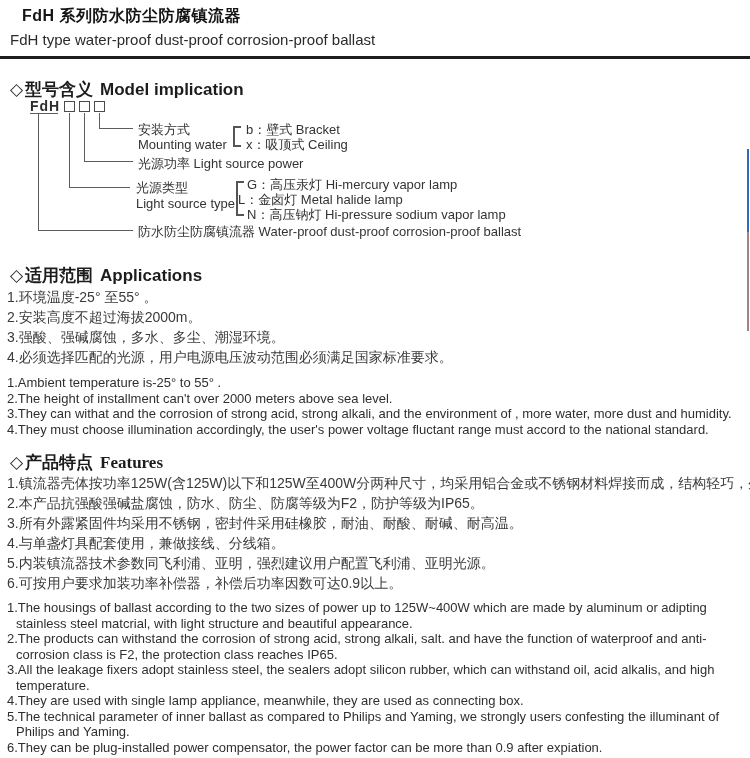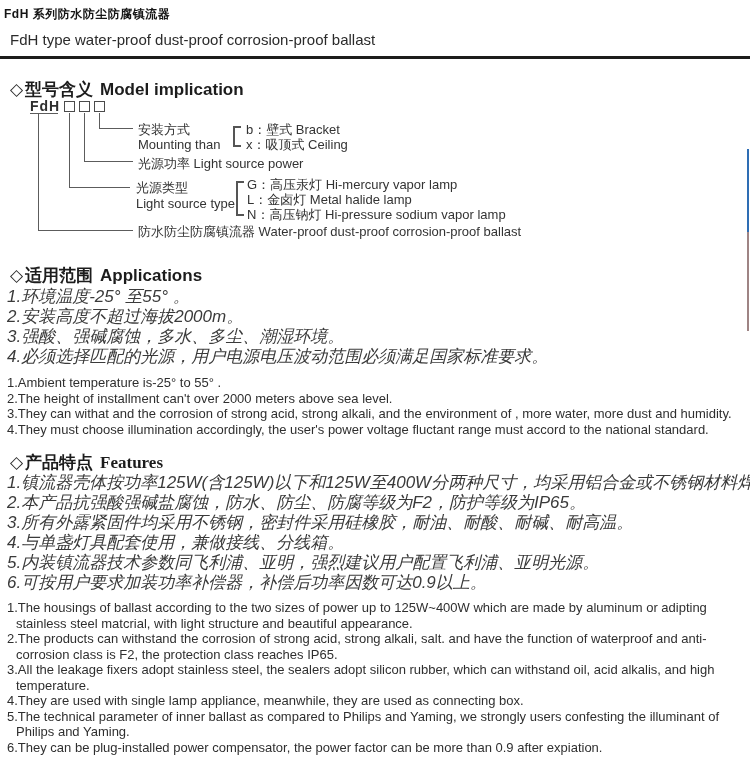--- a/index.html
+++ b/index.html
@@ -6,22 +6,22 @@
   .page{
     position:relative;
     width:750px;height:758px;
     background:#ffffff;
     overflow:hidden;
     font-family:"Liberation Sans","DejaVu Sans",sans-serif;
     color:#333;
   }
   .abs{position:absolute;}
   .title-zh{
-    left:4px;top:6px;
-    font-size:12px;font-weight:bold;color:#151515;
+    left:22px;top:6px;
+    font-size:16px;font-weight:bold;color:#151515;
     letter-spacing:0.5px;white-space:nowrap;
   }
   .title-en{
     left:10px;top:31px;
     font-size:15px;color:#2b2b2b;white-space:nowrap;
   }
   .title-rule{
     left:0;top:56px;width:750px;height:3px;
   }
   .section-heading{
@@ -41,21 +41,21 @@
   .dline{background:#5c5c5c;}
   .dlabel{
     font-size:13px;color:#333;white-space:nowrap;
   }
   .bracket{
     width:6px;background:transparent;
     border-left:2px solid #555;border-top:2px solid #555;border-bottom:2px solid #555;
   }
   
   .list{left:7px;width:740px;}
-  .zh-list .li{font-size:17px;line-height:20px;color:#3a3a3a;white-space:nowrap;font-style:italic;}
+  .zh-list .li{font-size:14px;line-height:20px;color:#3a3a3a;white-space:nowrap;}
   .en-list .li{font-size:13px;line-height:15.5px;color:#2f2f2f;padding-left:9px;text-indent:-9px;}
   
   .edge{width:2px;left:747px;}
 </style>
 </head>
 <body>
 
 <div class="page">
 
   <div class="abs title-zh">FdH 系列防水防尘防腐镇流器</div>
@@ -78,32 +78,32 @@
     <div class="abs dline" style="left:69px;top:18px;width:1px;height:75px;"></div>
     <div class="abs dline" style="left:84px;top:18px;width:1px;height:49px;"></div>
     <div class="abs dline" style="left:99px;top:18px;width:1px;height:16px;"></div>
 
     <div class="abs dline" style="left:99px;top:33px;width:34px;height:1px;"></div>
     <div class="abs dline" style="left:84px;top:66px;width:49px;height:1px;"></div>
     <div class="abs dline" style="left:69px;top:92px;width:61px;height:1px;"></div>
     <div class="abs dline" style="left:38px;top:135px;width:95px;height:1px;"></div>
 
     <div class="abs dlabel" style="left:138px;top:26px;">安装方式</div>
-    <div class="abs dlabel" style="left:138px;top:42px;">Mounting than</div>
+    <div class="abs dlabel" style="left:138px;top:42px;">Mounting water</div>
     <div class="abs bracket" style="left:233px;top:31px;height:17px;"></div>
     <div class="abs dlabel" style="left:246px;top:26px;">b：壁式 Bracket</div>
     <div class="abs dlabel" style="left:246px;top:41px;">x：吸顶式 Ceiling</div>
 
     <div class="abs dlabel" style="left:138px;top:60px;">光源功率 Light source power</div>
 
     <div class="abs dlabel" style="left:136px;top:84px;">光源类型</div>
     <div class="abs dlabel" style="left:136px;top:101px;">Light source type</div>
     <div class="abs bracket" style="left:236px;top:86px;height:31px;"></div>
     <div class="abs dlabel" style="left:247px;top:81px;">G：高压汞灯 Hi-mercury vapor lamp</div>
-    <div class="abs dlabel" style="left:247px;top:96px;">L：金卤灯 Metal halide lamp</div>
+    <div class="abs dlabel" style="left:238px;top:96px;">L：金卤灯 Metal halide lamp</div>
     <div class="abs dlabel" style="left:138px;top:128px;">防水防尘防腐镇流器 Water-proof dust-proof corrosion-proof ballast</div>
 
     <div class="abs dlabel" style="left:247px;top:111px;">N：高压钠灯 Hi-pressure sodium vapor lamp</div>
   </div>
 
   <div class="abs section-heading" style="left:10px;top:264px;">
     <span class="diamond">◇</span><span>适用范围</span><span class="en">Applications</span>
   </div>
 
   <div class="abs list zh-list" style="top:287px;">

